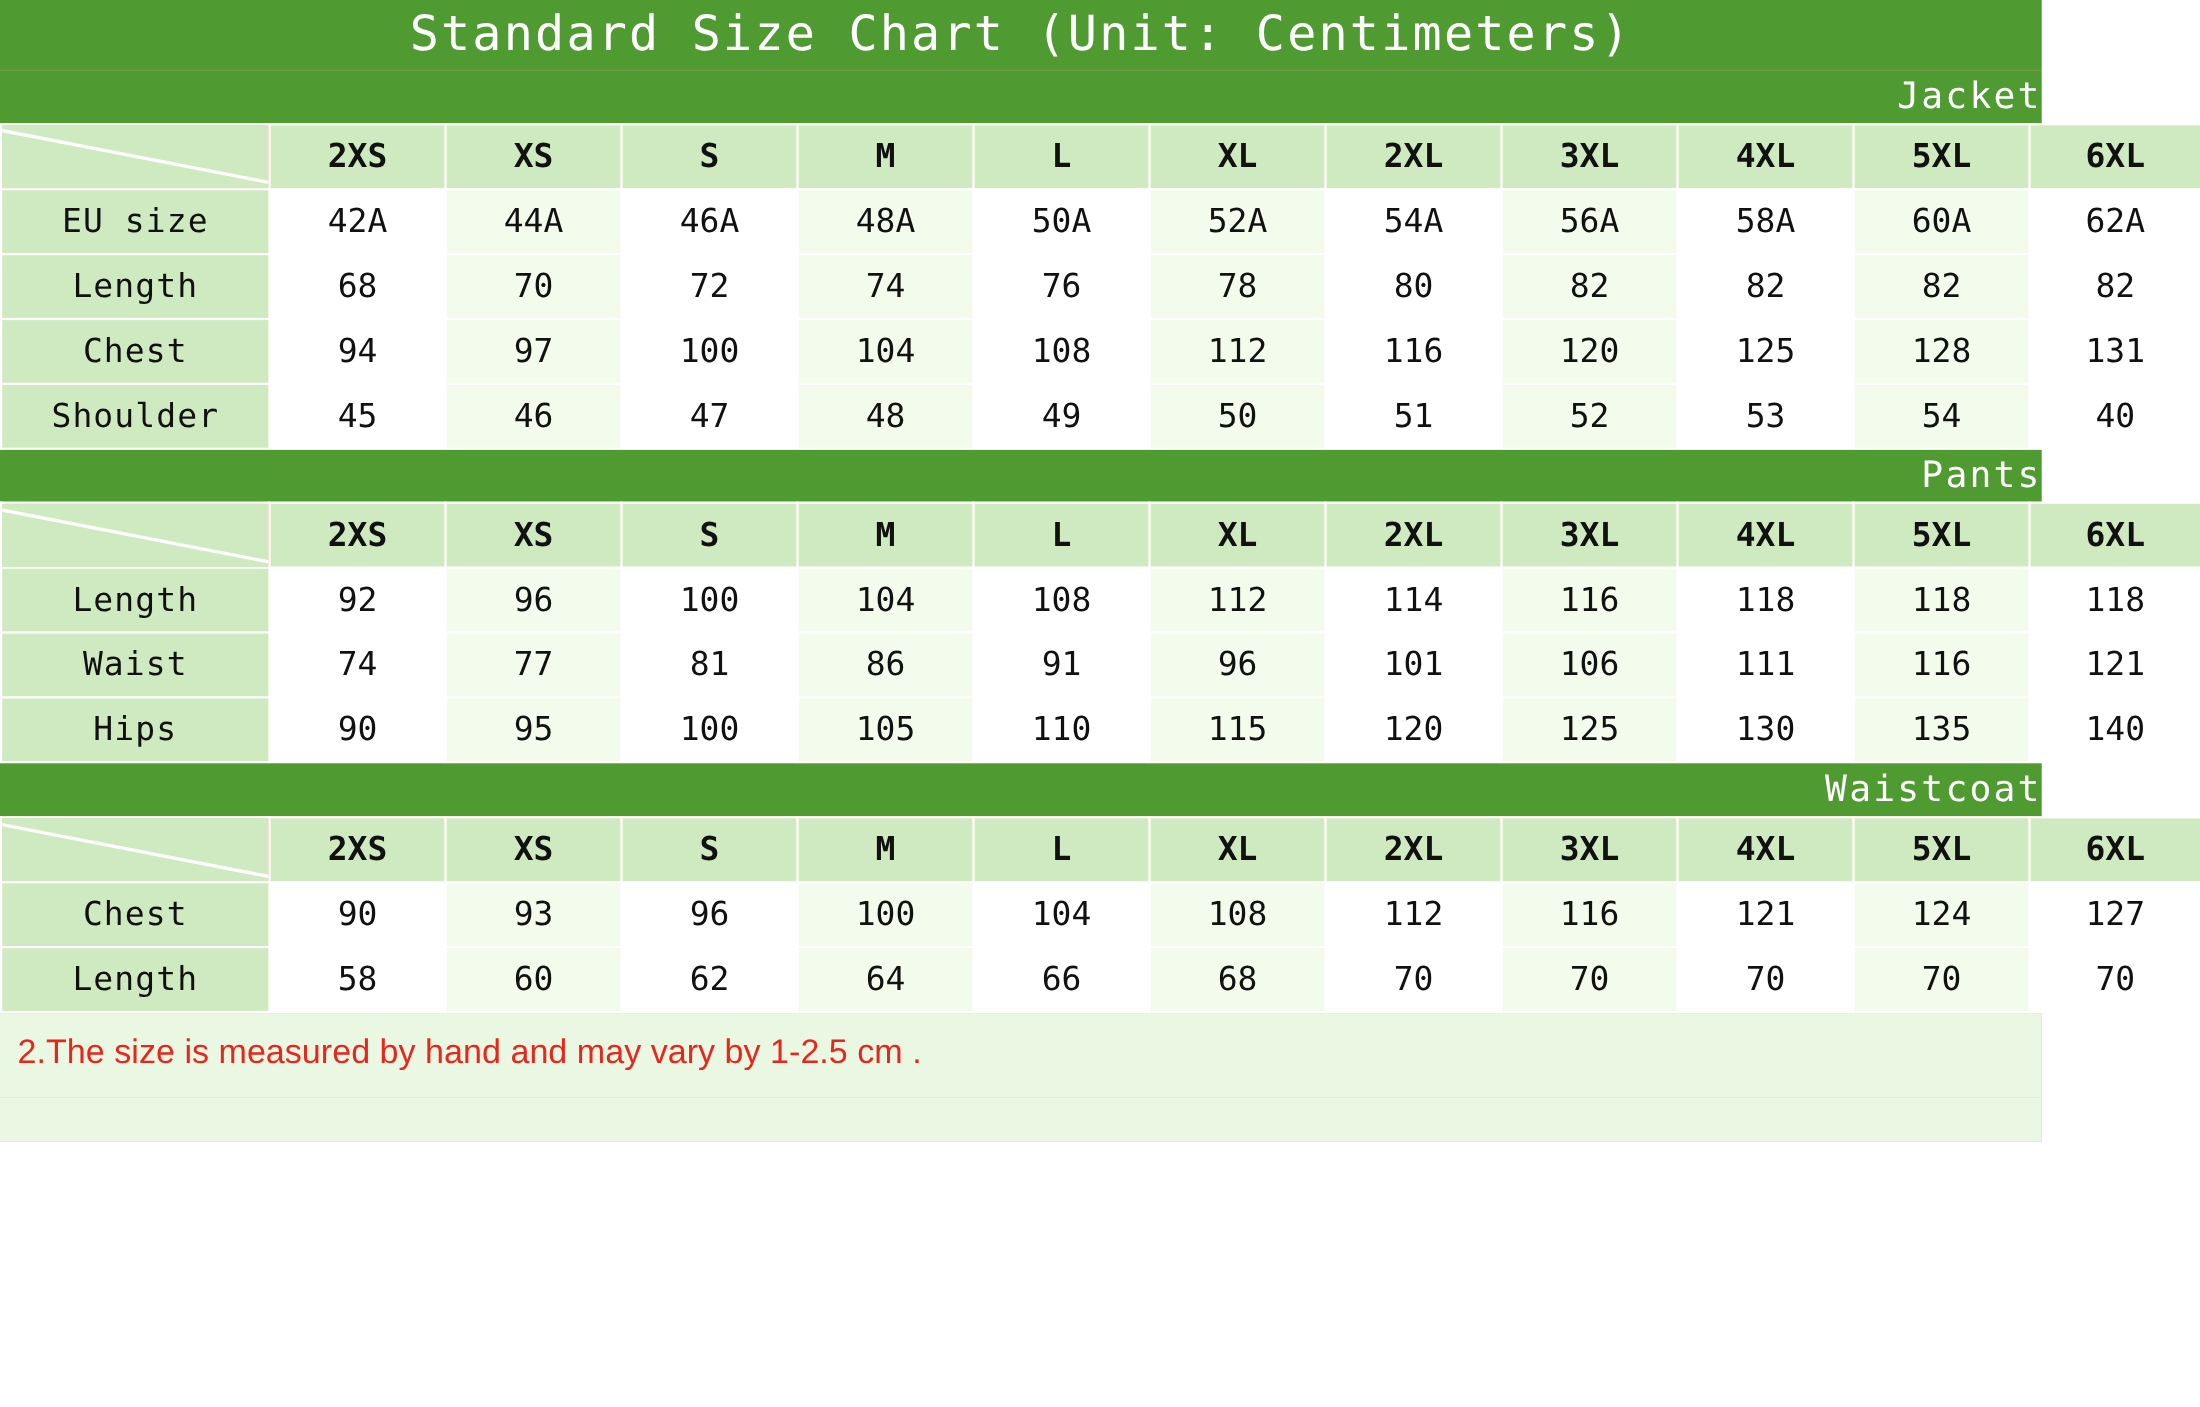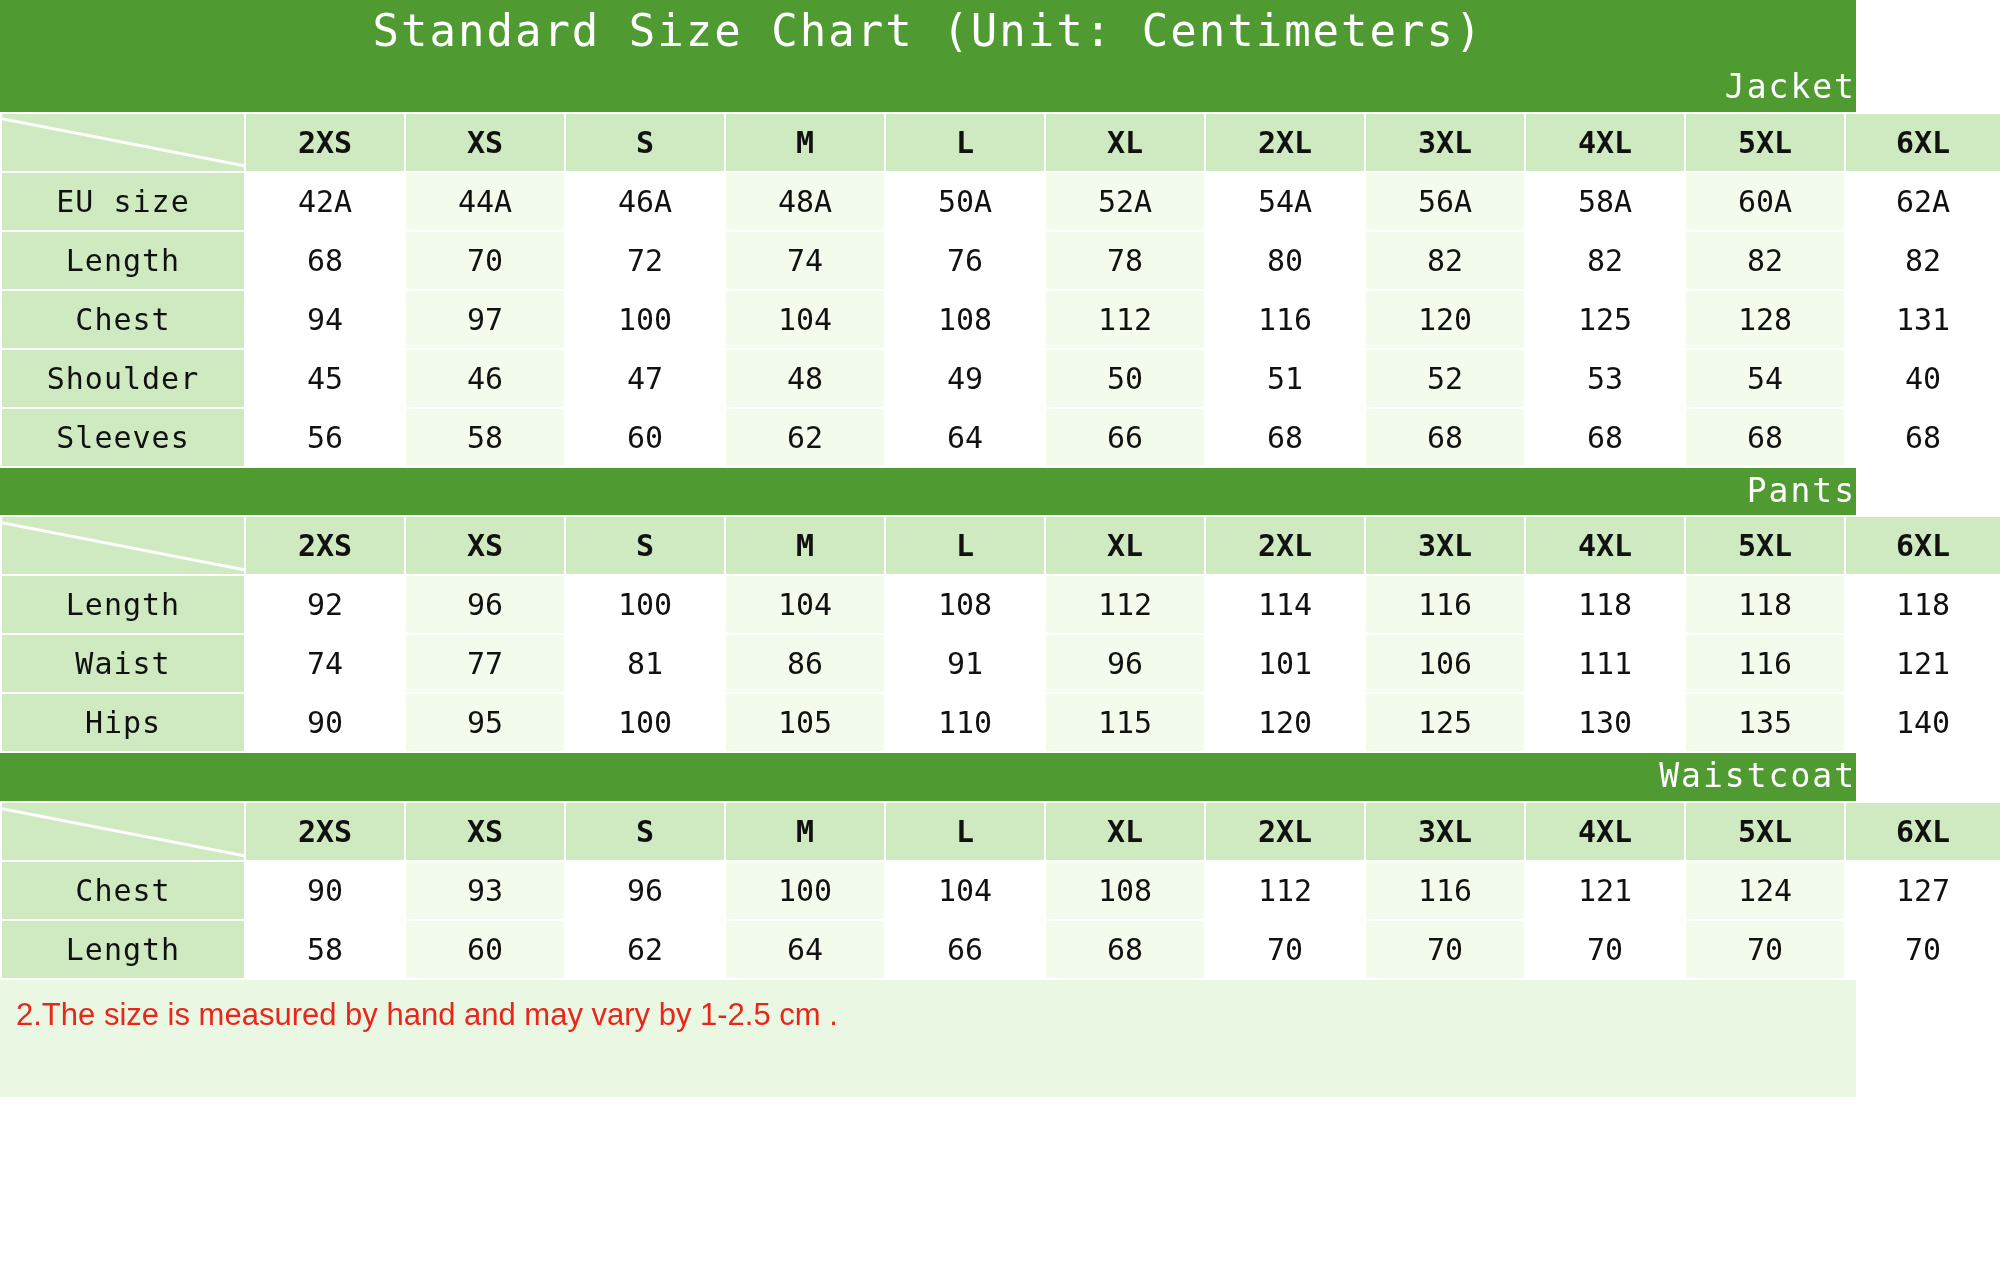--- a/index.html
+++ b/index.html
@@ -195,34 +195,20 @@
         <td class="val">47</td>
         <td class="val alt">48</td>
         <td class="val">49</td>
         <td class="val alt">50</td>
         <td class="val">51</td>
         <td class="val alt">52</td>
         <td class="val">53</td>
         <td class="val alt">54</td>
         <td class="val">40</td>
       </tr>
-      <tr>
-        <td class="rowhdr">Sleeves</td>
-        <td class="val">56</td>
-        <td class="val alt">58</td>
-        <td class="val">60</td>
-        <td class="val alt">62</td>
-        <td class="val">64</td>
-        <td class="val alt">66</td>
-        <td class="val">68</td>
-        <td class="val alt">68</td>
-        <td class="val">68</td>
-        <td class="val alt">68</td>
-        <td class="val">68</td>
-      </tr>
     </tbody>
   </table>
 
   <div class="section-bar">Pants</div>
   <table class="size-table">
     <colgroup>
       <col style="width:244px">
       <col style="width:160px">
         <col style="width:160px">
         <col style="width:160px">

